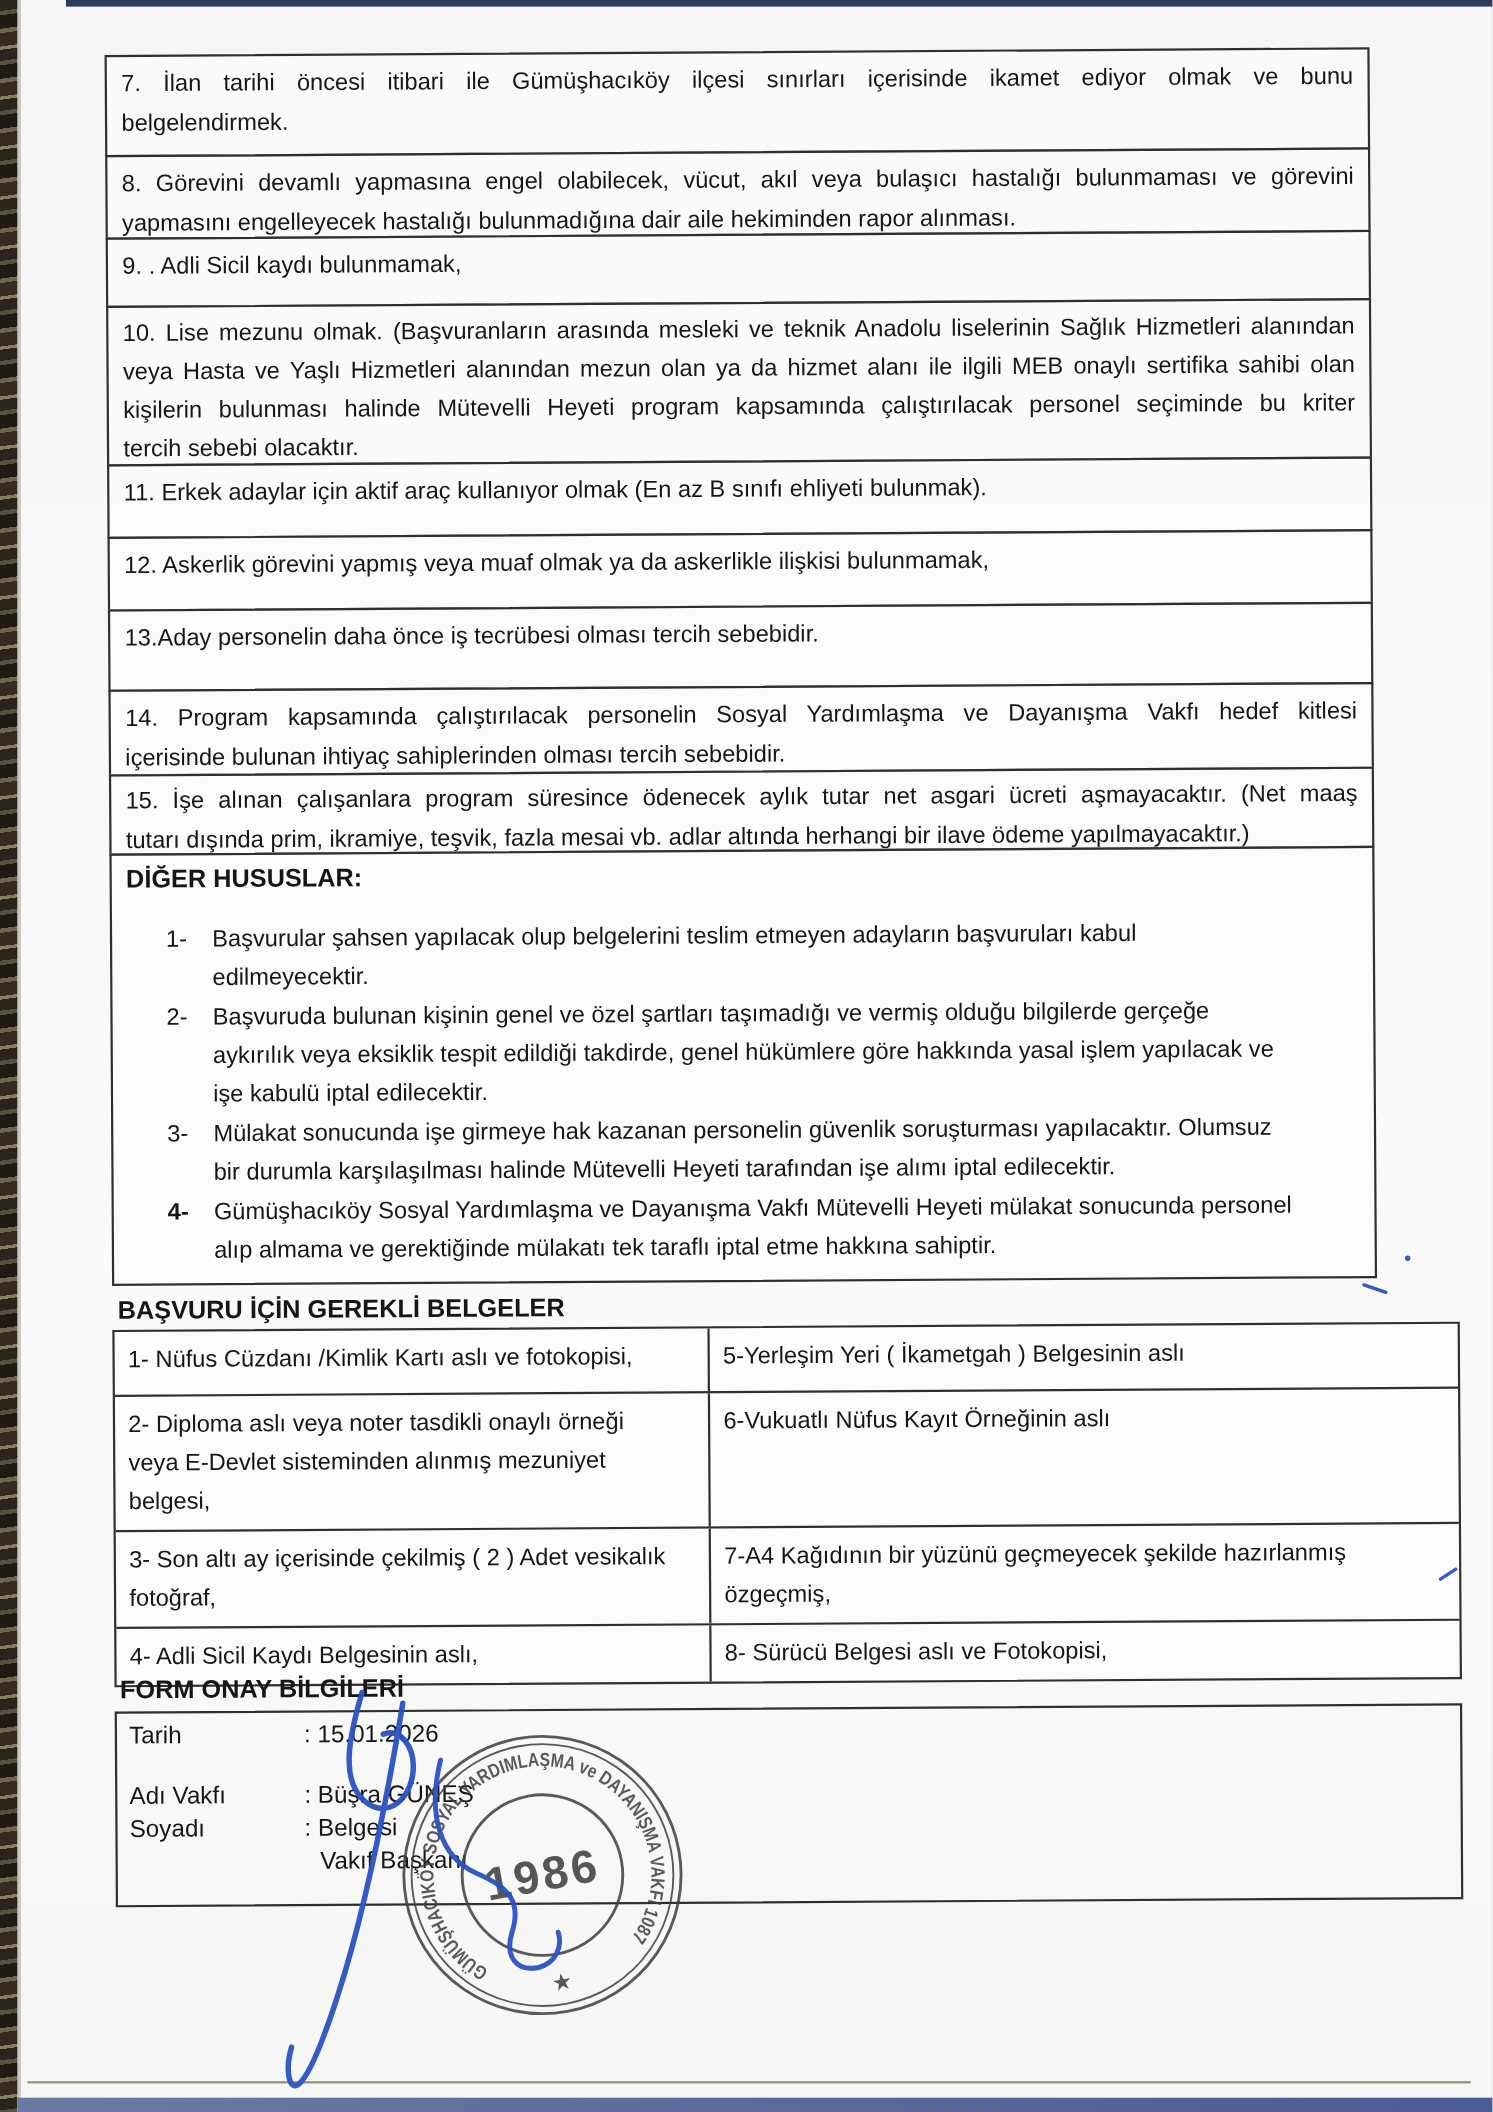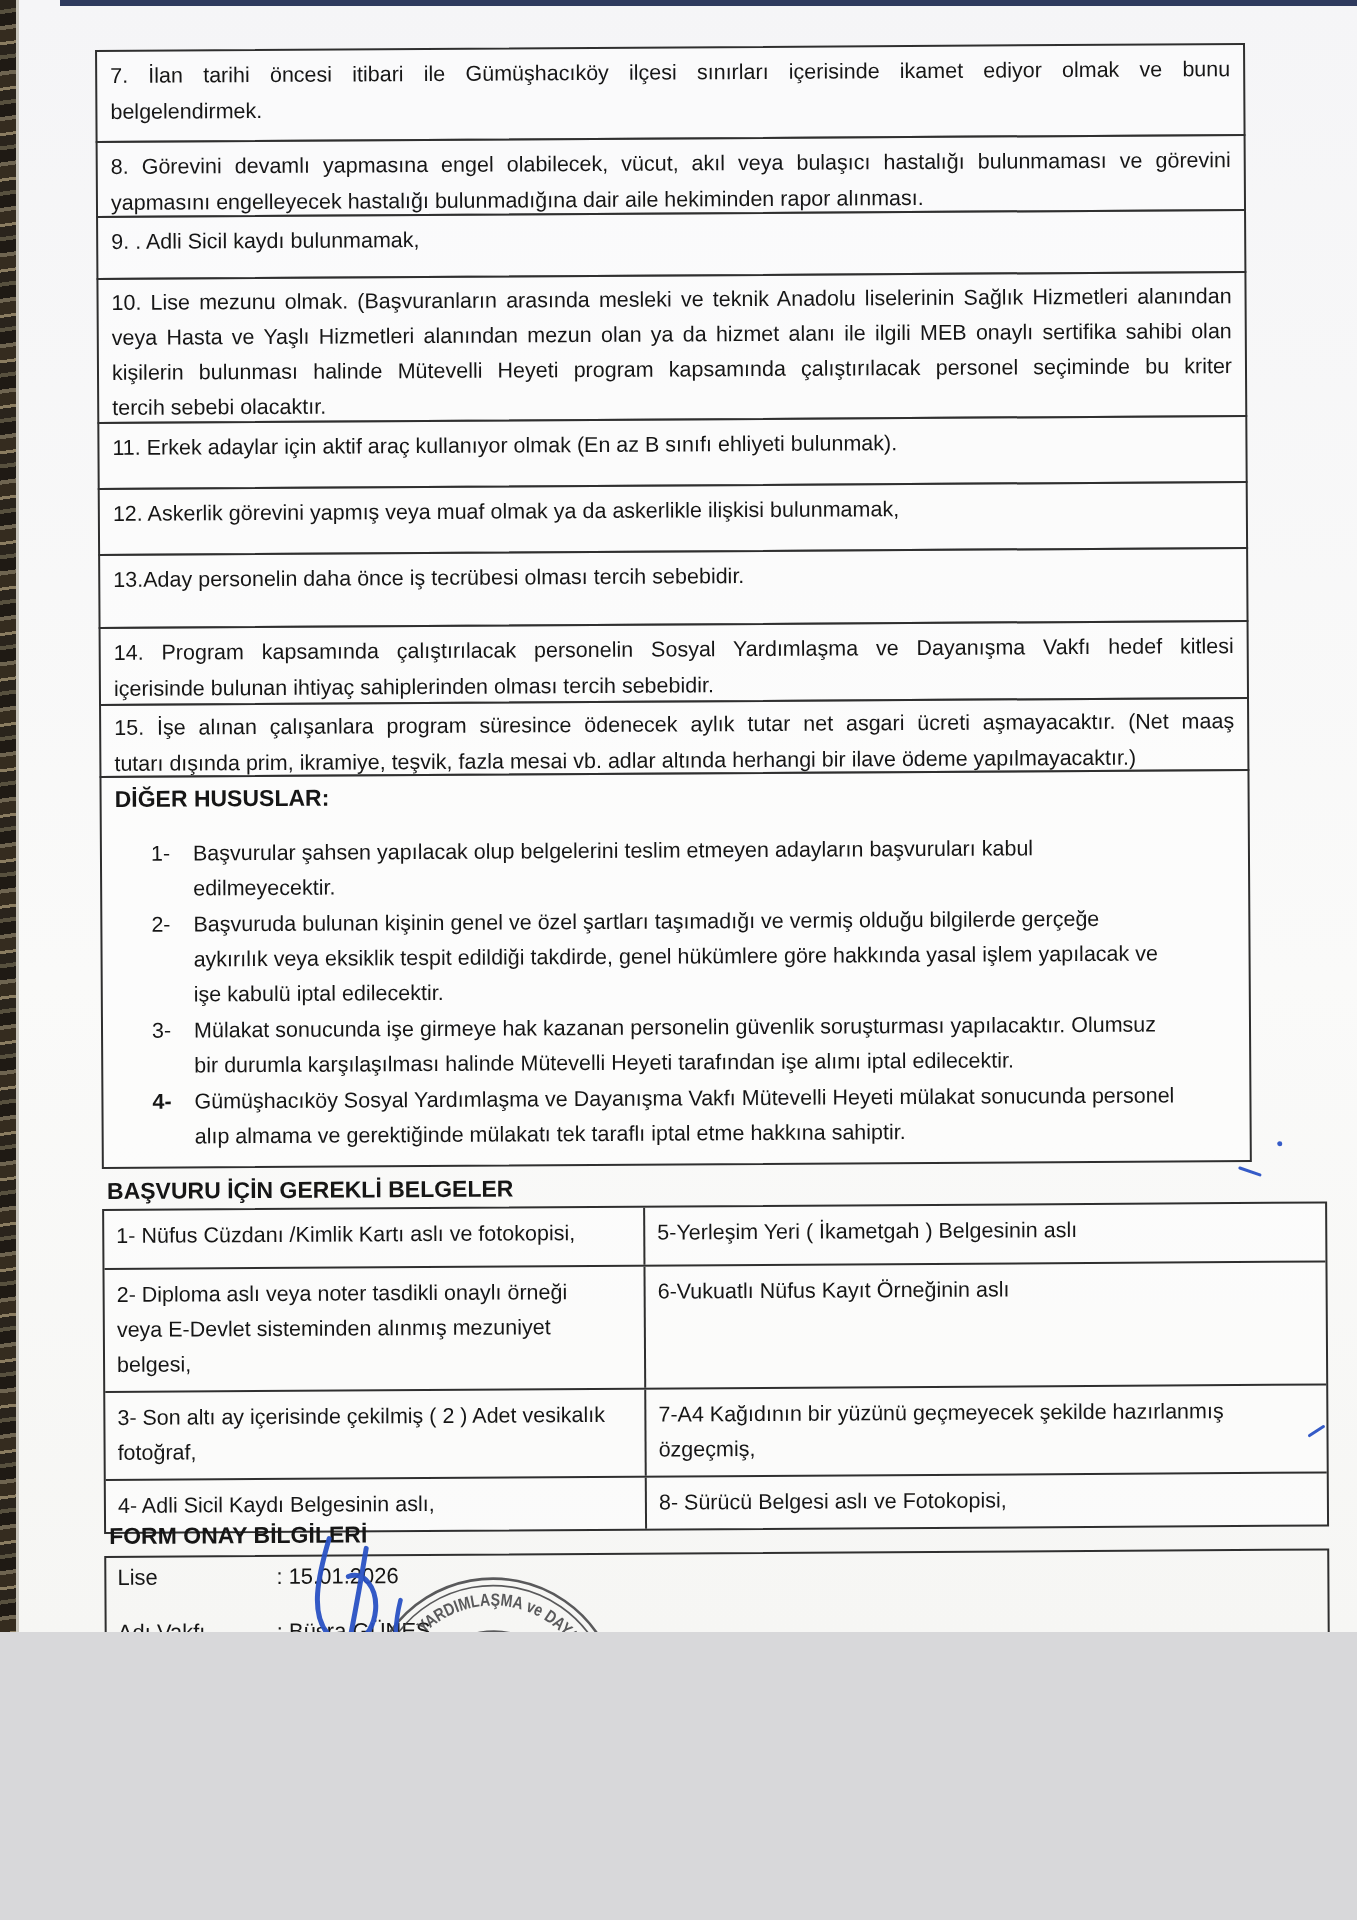--- a/index.html
+++ b/index.html
@@ -1,16 +1,16 @@
 <!DOCTYPE html>
 <html><head>
 <meta charset="utf-8">
 <style>
   html,body{margin:0;padding:0;background:#d8d8da;}
-  .page{position:relative;width:1357px;height:1632px;overflow:hidden;
+  .page{position:relative;width:1357px;height:1920px;overflow:hidden;
         background:linear-gradient(180deg,#f5f5f7 0%,#fafaf9 60%,#f6f6f4 100%);
         font-family:"Liberation Sans",sans-serif;color:#161616;}
   
   .edge-left{position:absolute;left:0;top:0;width:16px;height:1920px;
         background:repeating-linear-gradient(172deg,#2a241c 0 10px,#57503e 10px 14px,#1f1a14 14px 26px,#6e6450 26px 30px,#352c1f 30px 42px,#8a7c60 42px 45px);
         border-right:3px solid #c9c6bd;}
   .edge-top{position:absolute;left:60px;top:0;width:1297px;height:6px;background:#2e3a5e;}
   .edge-bottom-line{position:absolute;left:25px;top:1892px;width:1312px;height:2px;background:#97917c;}
   .edge-bottom-band{position:absolute;left:16px;top:1907px;width:1341px;height:13px;
         background:linear-gradient(90deg,#6b7aa3,#4a5c94);}
@@ -149,21 +149,21 @@
       </div>
       <div class="trow rh4">
         <div class="tcell l">4- Adli Sicil Kaydı Belgesinin aslı,</div>
         <div class="tcell r">8- Sürücü Belgesi aslı ve Fotokopisi,</div>
       </div>
     </div>
 
     <div class="section-h" id="form-h">FORM ONAY BİLGİLERİ</div>
     <div id="form-box"></div>
     <div class="fline" id="f1">
-      <span class="fl">Lise</span>
+      <span class="fl">Tarih</span>
       <span class="fv">: 15.01.2026</span>
     </div>
     <div class="fline" id="f2">
       <span class="fl">Adı Vakfı</span>
       <span class="fv">: Büşra GÜNEŞ</span>
     </div>
     <div class="fline" id="f3">
       <span class="fl">Soyadı</span>
       <span class="fv">: Belgesi</span>
     </div>

